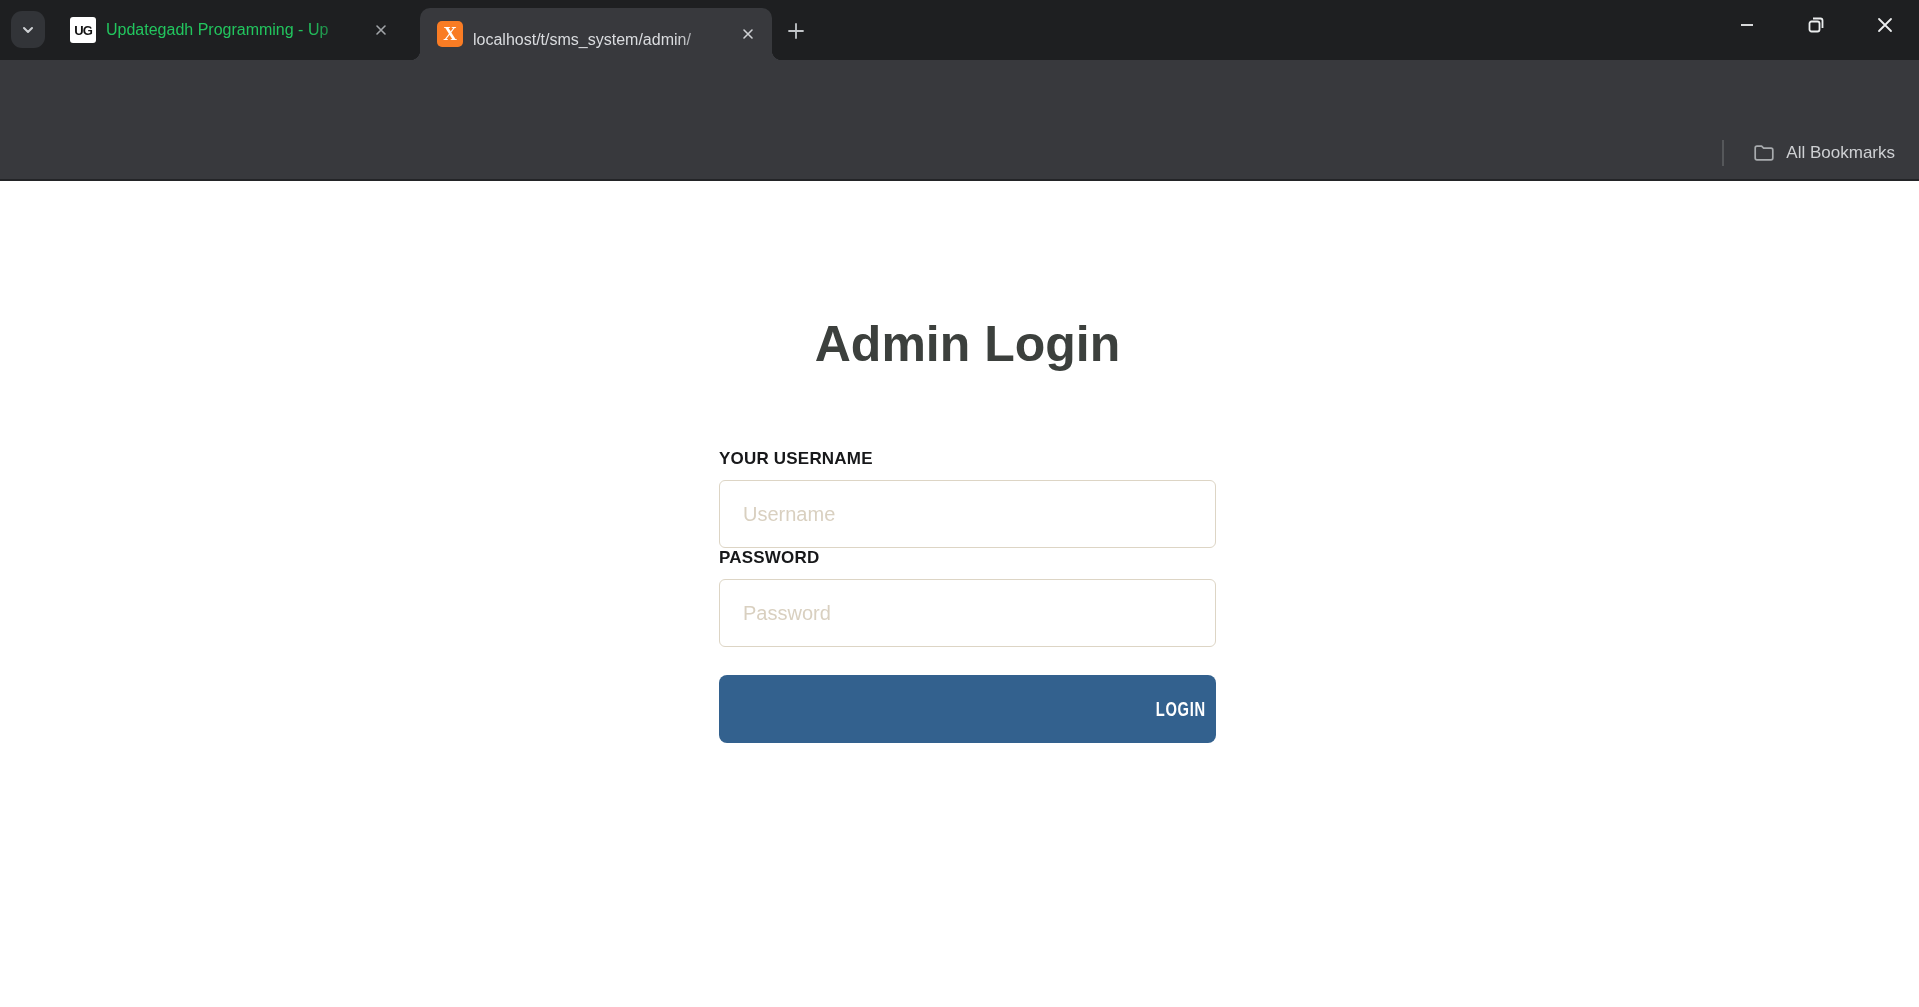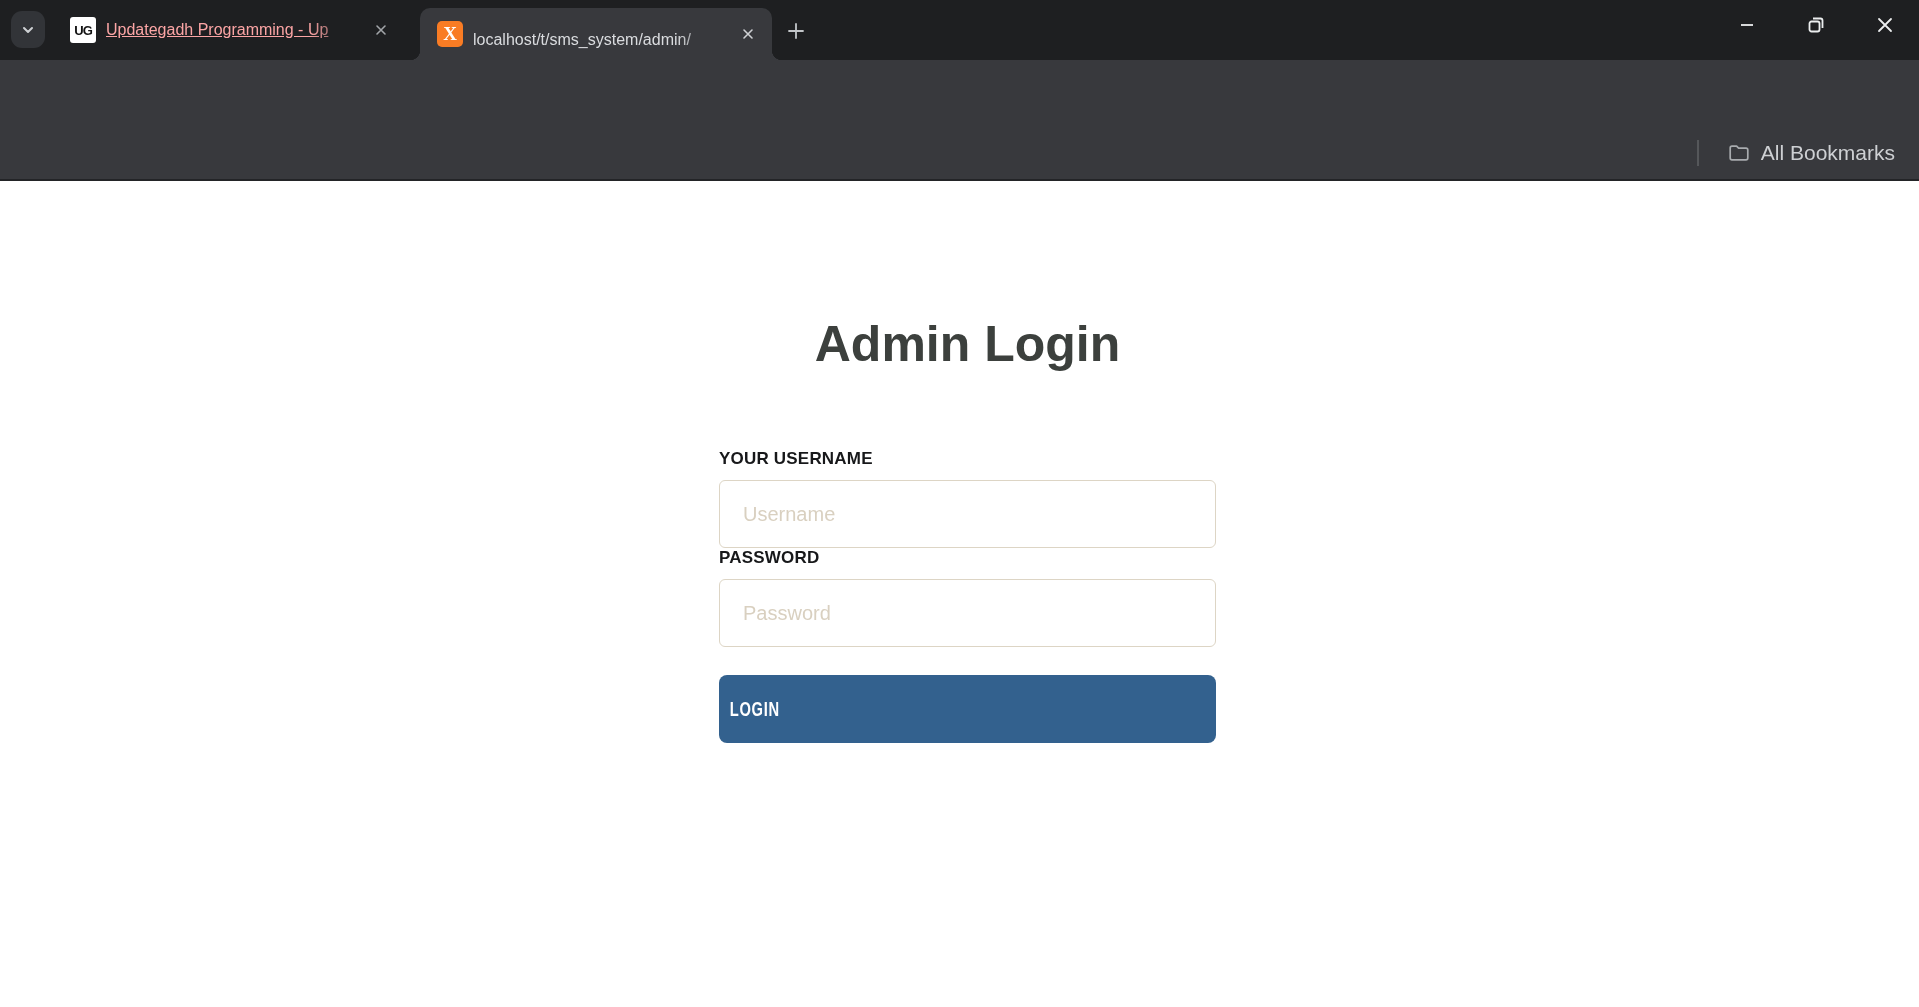--- a/index.html
+++ b/index.html
@@ -17,21 +17,21 @@
   .tab-active::before, .tab-active::after { content:""; position:absolute; bottom:0; width:10px; height:10px; }
   .tab-active::before { left:-10px; background:radial-gradient(circle at 0 0, transparent 10px, #38393d 10.5px); }
   .tab-active::after { right:-10px; background:radial-gradient(circle at 10px 0, transparent 10px, #38393d 10.5px); }
   .favicon { width:26px; height:26px; flex:0 0 26px; display:flex; align-items:center; justify-content:center;text-align:center; }
   .favicon-ug { margin-left:15px; background:#fff; border-radius:3px; color:#111; font-size:13px; font-weight:800; letter-spacing:-1px; }
   .favicon-xampp { margin-left:17px; background:#f97c24; border-radius:5px; color:#fff;
      font-family:"Liberation Serif", serif; font-size:19px; font-weight:700; }
   .tab-title { margin-left:10px; font-size:16px; white-space:nowrap; overflow:hidden; flex:1 1 auto;
      -webkit-mask-image:linear-gradient(to right,#000 78%,transparent 97%);
      mask-image:linear-gradient(to right,#000 78%,transparent 97%); }
-  .tab-inactive .tab-title { color:#fca5a5;text-decoration:underline; }
+  .tab-inactive .tab-title { color:#22c55e; }
   .tab-active .tab-title { color:#dadcdf;margin-top:12px; }
   .tab-close { flex:0 0 auto; margin:0 14px 0 4px; width:20px; height:20px; display:flex; align-items:center; justify-content:center; border-radius:50%; cursor:pointer; }
   .newtab-btn { position:absolute; left:782px; top:17px; width:28px; height:28px; display:flex; align-items:center; justify-content:center; border-radius:50%; cursor:pointer; }
   .win-controls { position:absolute; right:0; top:0; height:50px; display:flex; }
   .win-btn { width:69px; height:50px; display:flex; align-items:center; justify-content:center; cursor:pointer; }
 
   
   .toolbar { position:absolute; left:0; top:60px; width:1919px; height:66px; background:#38393d; }
   .nav-btn { position:absolute; top:81px; width:24px; height:24px; cursor:pointer; }
   .btn-back { left:14px; } .btn-forward { left:56px; } .btn-reload { left:96px; }
@@ -49,35 +49,35 @@
   .incog-label { margin-left:9px; font-size:18px; color:#e7e9eb; }
   .kebab-btn { position:absolute; left:1875px; top:81px; width:24px; height:24px; cursor:pointer; }
 
   
   .bookmarksbar { position:absolute; left:0; top:126px; width:1919px; height:55px; background:#38393d;
      border-bottom:2px solid #232427; }
   .bm-globe { position:absolute; left:18px; top:141px; width:22px; height:22px; cursor:pointer; }
   .bm-right { position:absolute; right:24px; top:0; height:53px; display:flex; align-items:center; }
   .bm-divider { width:2px; height:26px; background:#55575a; margin-right:28px; }
   .bm-folder { width:24px; height:24px; margin-right:10px; }
-  .bm-label { font-size:21px; color:#ced0d3; cursor:pointer; }
+  .bm-label { font-size:17px; color:#ced0d3; cursor:pointer; }
 
   
   .page { position:absolute; left:8px; top:181px; width:1919px; height:710px; background:#fff; }
   .login-wrap { width:497px; margin:0 auto; padding-top:133px; }
   .login-title { font-size:50px; line-height:60px; font-weight:700; color:#3c403d; text-align:center; }
   .login-form { margin-top:75px; }
   .field-label { display:block; font-size:17px; font-weight:700; color:#17181a; letter-spacing:.2px; }
   .text-input { display:block; width:100%; height:68px; margin-top:11px; border:1px solid #ddd5c5;
      border-radius:6px; background:#fff; padding:0 23px; font-size:20px; color:#495057;
      font-family:"Liberation Sans", sans-serif; outline:none; }
   .text-input::placeholder { color:#d9d0c0; opacity:1; }
   .field-label + .text-input + .field-label { margin-top:0; }
   .label-gap { margin-top:36px; }
-  .login-btn { display:flex; align-items:center; justify-content:flex-start; width:100%; height:68px; margin-top:28px;
+  .login-btn { display:flex; align-items:center; justify-content:flex-end; width:100%; height:68px; margin-top:28px;
      background:#33618e; border:none; border-radius:8px; cursor:pointer; }
   .login-btn span { color:#fff; font-size:21px; font-weight:700; letter-spacing:1px;
      display:inline-block; transform:scaleX(.7); }
   svg { display:block; }
 </style>
 </head>
 <body>
 
 <div class="screen">
 

